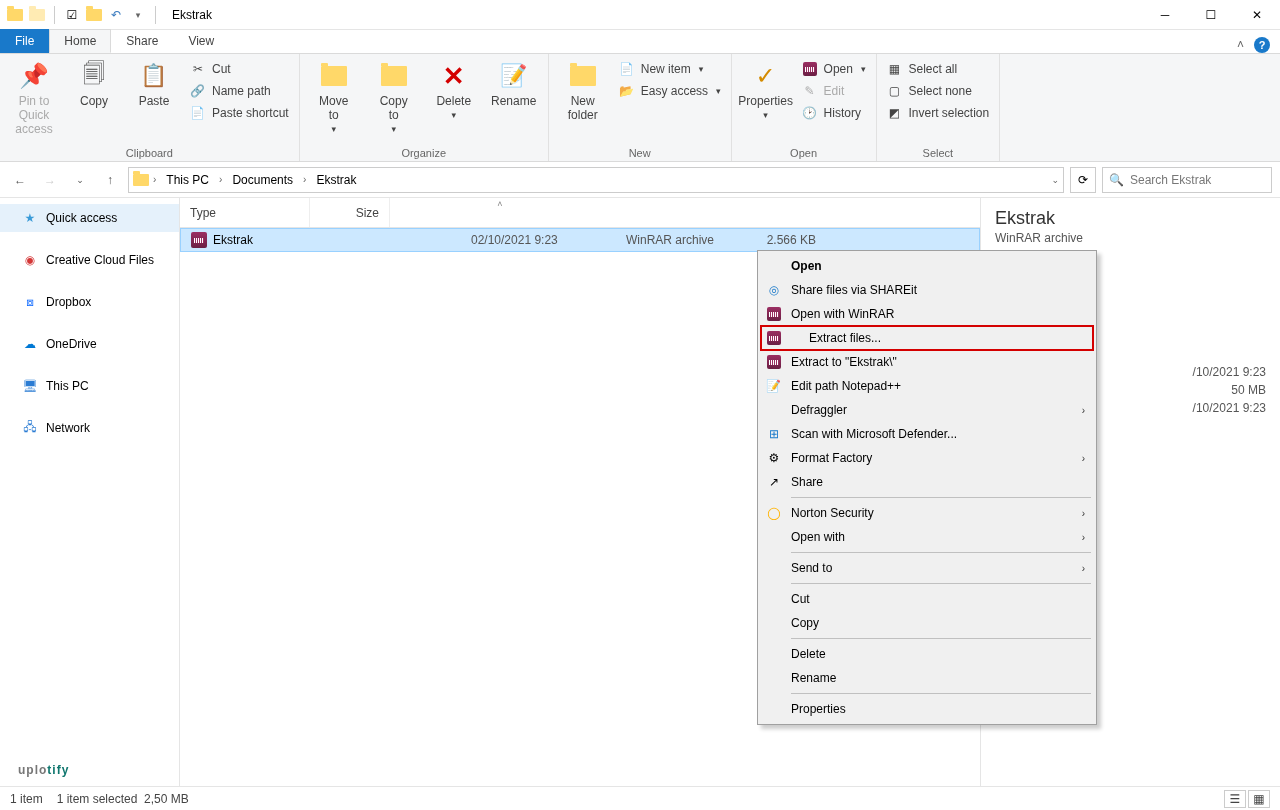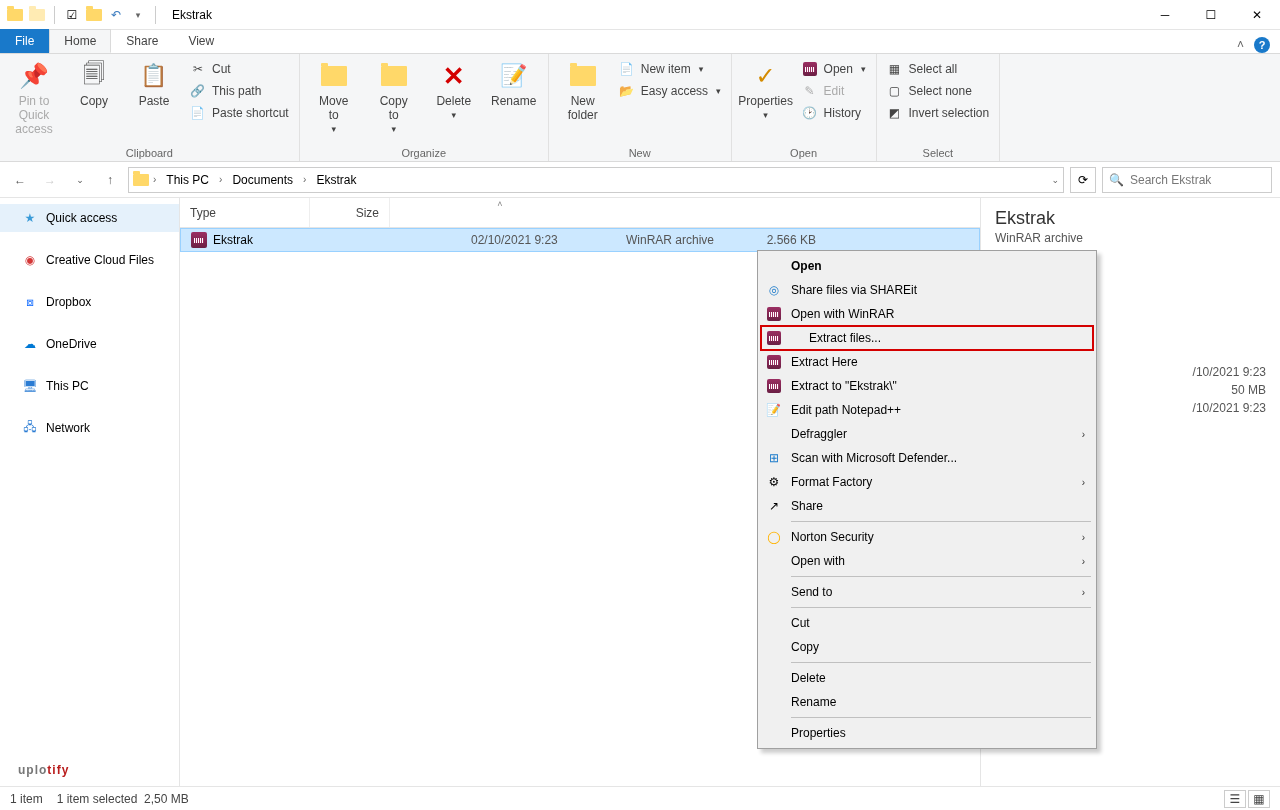--- a/index.html
+++ b/index.html
@@ -84,21 +84,21 @@
 .cm-sep { height:1px; background:#c0c0c0; margin:3px 2px 3px 30px; }
 .cm-item.highlighted { outline:2px solid #d40000; outline-offset:-1px;gap:26px; }
 
 
 .statusbar { height:24px; border-top:1px solid #e5e5e5; display:flex; align-items:center; padding:0 10px; gap:14px; color:#444; }
 .statusbar .right { margin-left:auto; display:flex; gap:2px; }
 .view-toggle { width:22px; height:18px; border:1px solid #ccc; display:flex; align-items:center; justify-content:center; }
 
 
 .watermark { position:absolute; left:18px; bottom:26px; font-size:42px; font-weight:700; color:#777; letter-spacing:1px; pointer-events:none; }
-.watermark .blue { color:#b91c1c; }
+.watermark .blue { color:#0f766e; }
 
 
 .folder-ic{width:16px;height:12px;background:#ffd869;border-radius:1px;position:relative;}
 .folder-ic::before{content:"";position:absolute;top:-3px;left:0;width:7px;height:3px;background:#ffd869;border-radius:1px 1px 0 0;}
 .rar-ic{width:16px;height:16px;background:linear-gradient(#9b2e62,#6b1f44);border-radius:2px;display:flex;align-items:center;justify-content:center;}
 .rar-ic::after{content:"";width:10px;height:5px;background:repeating-linear-gradient(90deg,#fff 0 1px,#9b2e62 1px 2px);}
 </style>
 </head>
 <body>
 
@@ -154,21 +154,21 @@
         <span class="ic" style="font-size:22px">📋</span>
         <span>Paste</span>
       </div>
       <div class="small-col">
         <div class="small-btn">
             <span class="ic">✂</span>
             <span>Cut</span>
           </div>
         <div class="small-btn">
             <span class="ic">🔗</span>
-            <span>This path</span>
+            <span>Name path</span>
           </div>
         <div class="small-btn">
             <span class="ic">📄</span>
             <span>Paste shortcut</span>
           </div>
       </div>
     </div>
     <div class="group-label">Clipboard</div>
   </div>
 
@@ -382,26 +382,20 @@
   <div class="cm-item highlighted">
       <span class="ic">
         <div class="rar-ic" style="width:14px;height:14px"></div>
       </span>
       <span class="label">Extract files...</span>
     </div>
   <div class="cm-item">
       <span class="ic">
         <div class="rar-ic" style="width:14px;height:14px"></div>
       </span>
-      <span class="label">Extract Here</span>
-    </div>
-  <div class="cm-item">
-      <span class="ic">
-        <div class="rar-ic" style="width:14px;height:14px"></div>
-      </span>
       <span class="label">Extract to "Ekstrak\"</span>
     </div>
   <div class="cm-item">
       <span class="ic" style="color:#4caf50">📝</span>
       <span class="label">Edit path Notepad++</span>
     </div>
   <div class="cm-item">
       <span class="ic"></span>
       <span class="label">Defraggler</span>
       <span class="arrow">›</span>

